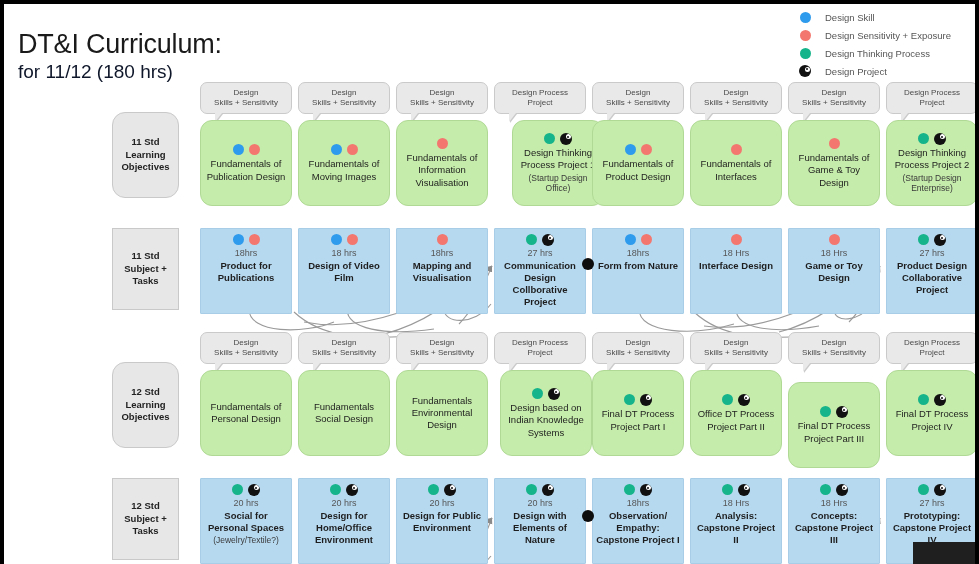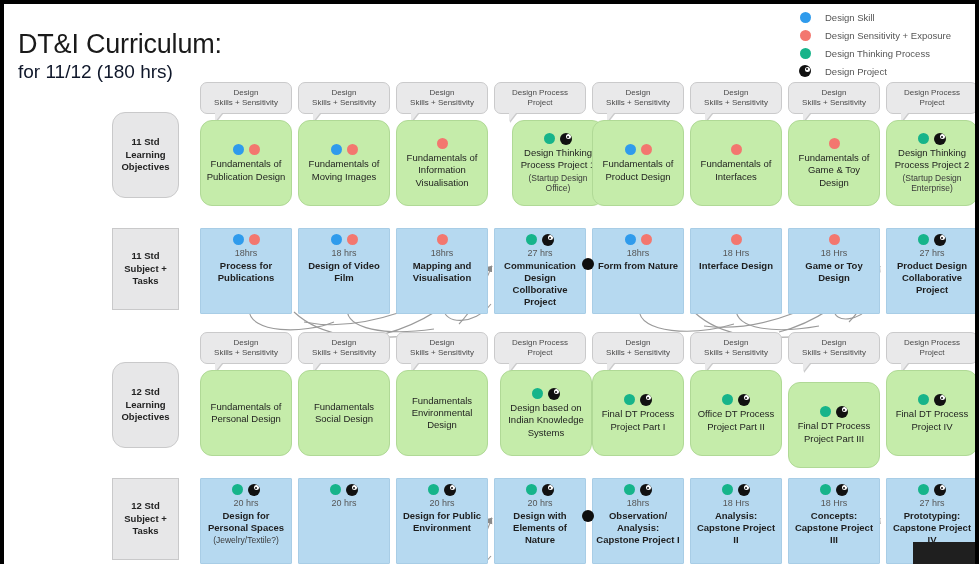--- a/index.html
+++ b/index.html
@@ -292,21 +292,21 @@
         <div class="card-title">Design Thinking Process Project 2</div>
         <div class="card-sub">(Startup Design Enterprise)</div>
       </div>
       <div class="side-label" style="left: 108px; top: 224px; height: 82px;">11 Std<br>Subject + Tasks</div>
       <div class="card blue" style="left: 196px; top: 224px;">
         <div class="card-dots">
           <span class="dot dot-blue"></span>
           <span class="dot dot-red"></span>
         </div>
         <div class="card-hours">18hrs</div>
-        <div class="card-title">Process for Publications</div>
+        <div class="card-title">Product for Publications</div>
       </div>
       <div class="card blue" style="left: 294px; top: 224px;">
         <div class="card-dots">
           <span class="dot dot-blue"></span>
           <span class="dot dot-red"></span>
         </div>
         <div class="card-hours">18 hrs</div>
         <div class="card-title">Design of Video Film</div>
       </div>
       <div class="card blue" style="left: 392px; top: 224px;">
@@ -407,29 +407,30 @@
         </div>
         <div class="card-title">Final DT Process Project IV</div>
       </div>
       <div class="side-label" style="left: 108px; top: 474px; height: 82px;">12 Std<br>Subject + Tasks</div>
       <div class="card blue" style="left: 196px; top: 474px;">
         <div class="card-dots">
           <span class="dot dot-green"></span>
           <span class="dot-yy"></span>
         </div>
         <div class="card-hours">20 hrs</div>
-        <div class="card-title">Design for Personal Spaces</div>
+        <div class="card-title">Social for Personal Spaces</div>
         <div class="card-sub">(Jewelry/Textile?)</div>
       </div>
       <div class="card blue" style="left: 294px; top: 474px;">
         <div class="card-dots">
           <span class="dot dot-green"></span>
           <span class="dot-yy"></span>
         </div>
         <div class="card-hours">20 hrs</div>
+        <div class="card-title">Design for Home/Office Environment</div>
       </div>
       <div class="card blue" style="left: 392px; top: 474px;">
         <div class="card-dots">
           <span class="dot dot-green"></span>
           <span class="dot-yy"></span>
         </div>
         <div class="card-hours">20 hrs</div>
         <div class="card-title">Design for Public Environment</div>
       </div>
       <div class="card blue" style="left: 490px; top: 474px;">
@@ -439,21 +440,21 @@
         </div>
         <div class="card-hours">20 hrs</div>
         <div class="card-title">Design with Elements of Nature</div>
       </div>
       <div class="card blue" style="left: 588px; top: 474px;">
         <div class="card-dots">
           <span class="dot dot-green"></span>
           <span class="dot-yy"></span>
         </div>
         <div class="card-hours">18hrs</div>
-        <div class="card-title">Observation/ Analysis: Capstone Project I</div>
+        <div class="card-title">Observation/ Empathy: Capstone Project I</div>
       </div>
       <div class="card blue" style="left: 686px; top: 474px;">
         <div class="card-dots">
           <span class="dot dot-green"></span>
           <span class="dot-yy"></span>
         </div>
         <div class="card-hours">18 Hrs</div>
         <div class="card-title">Analysis: Capstone Project II</div>
       </div>
       <div class="card blue" style="left: 784px; top: 474px;">

